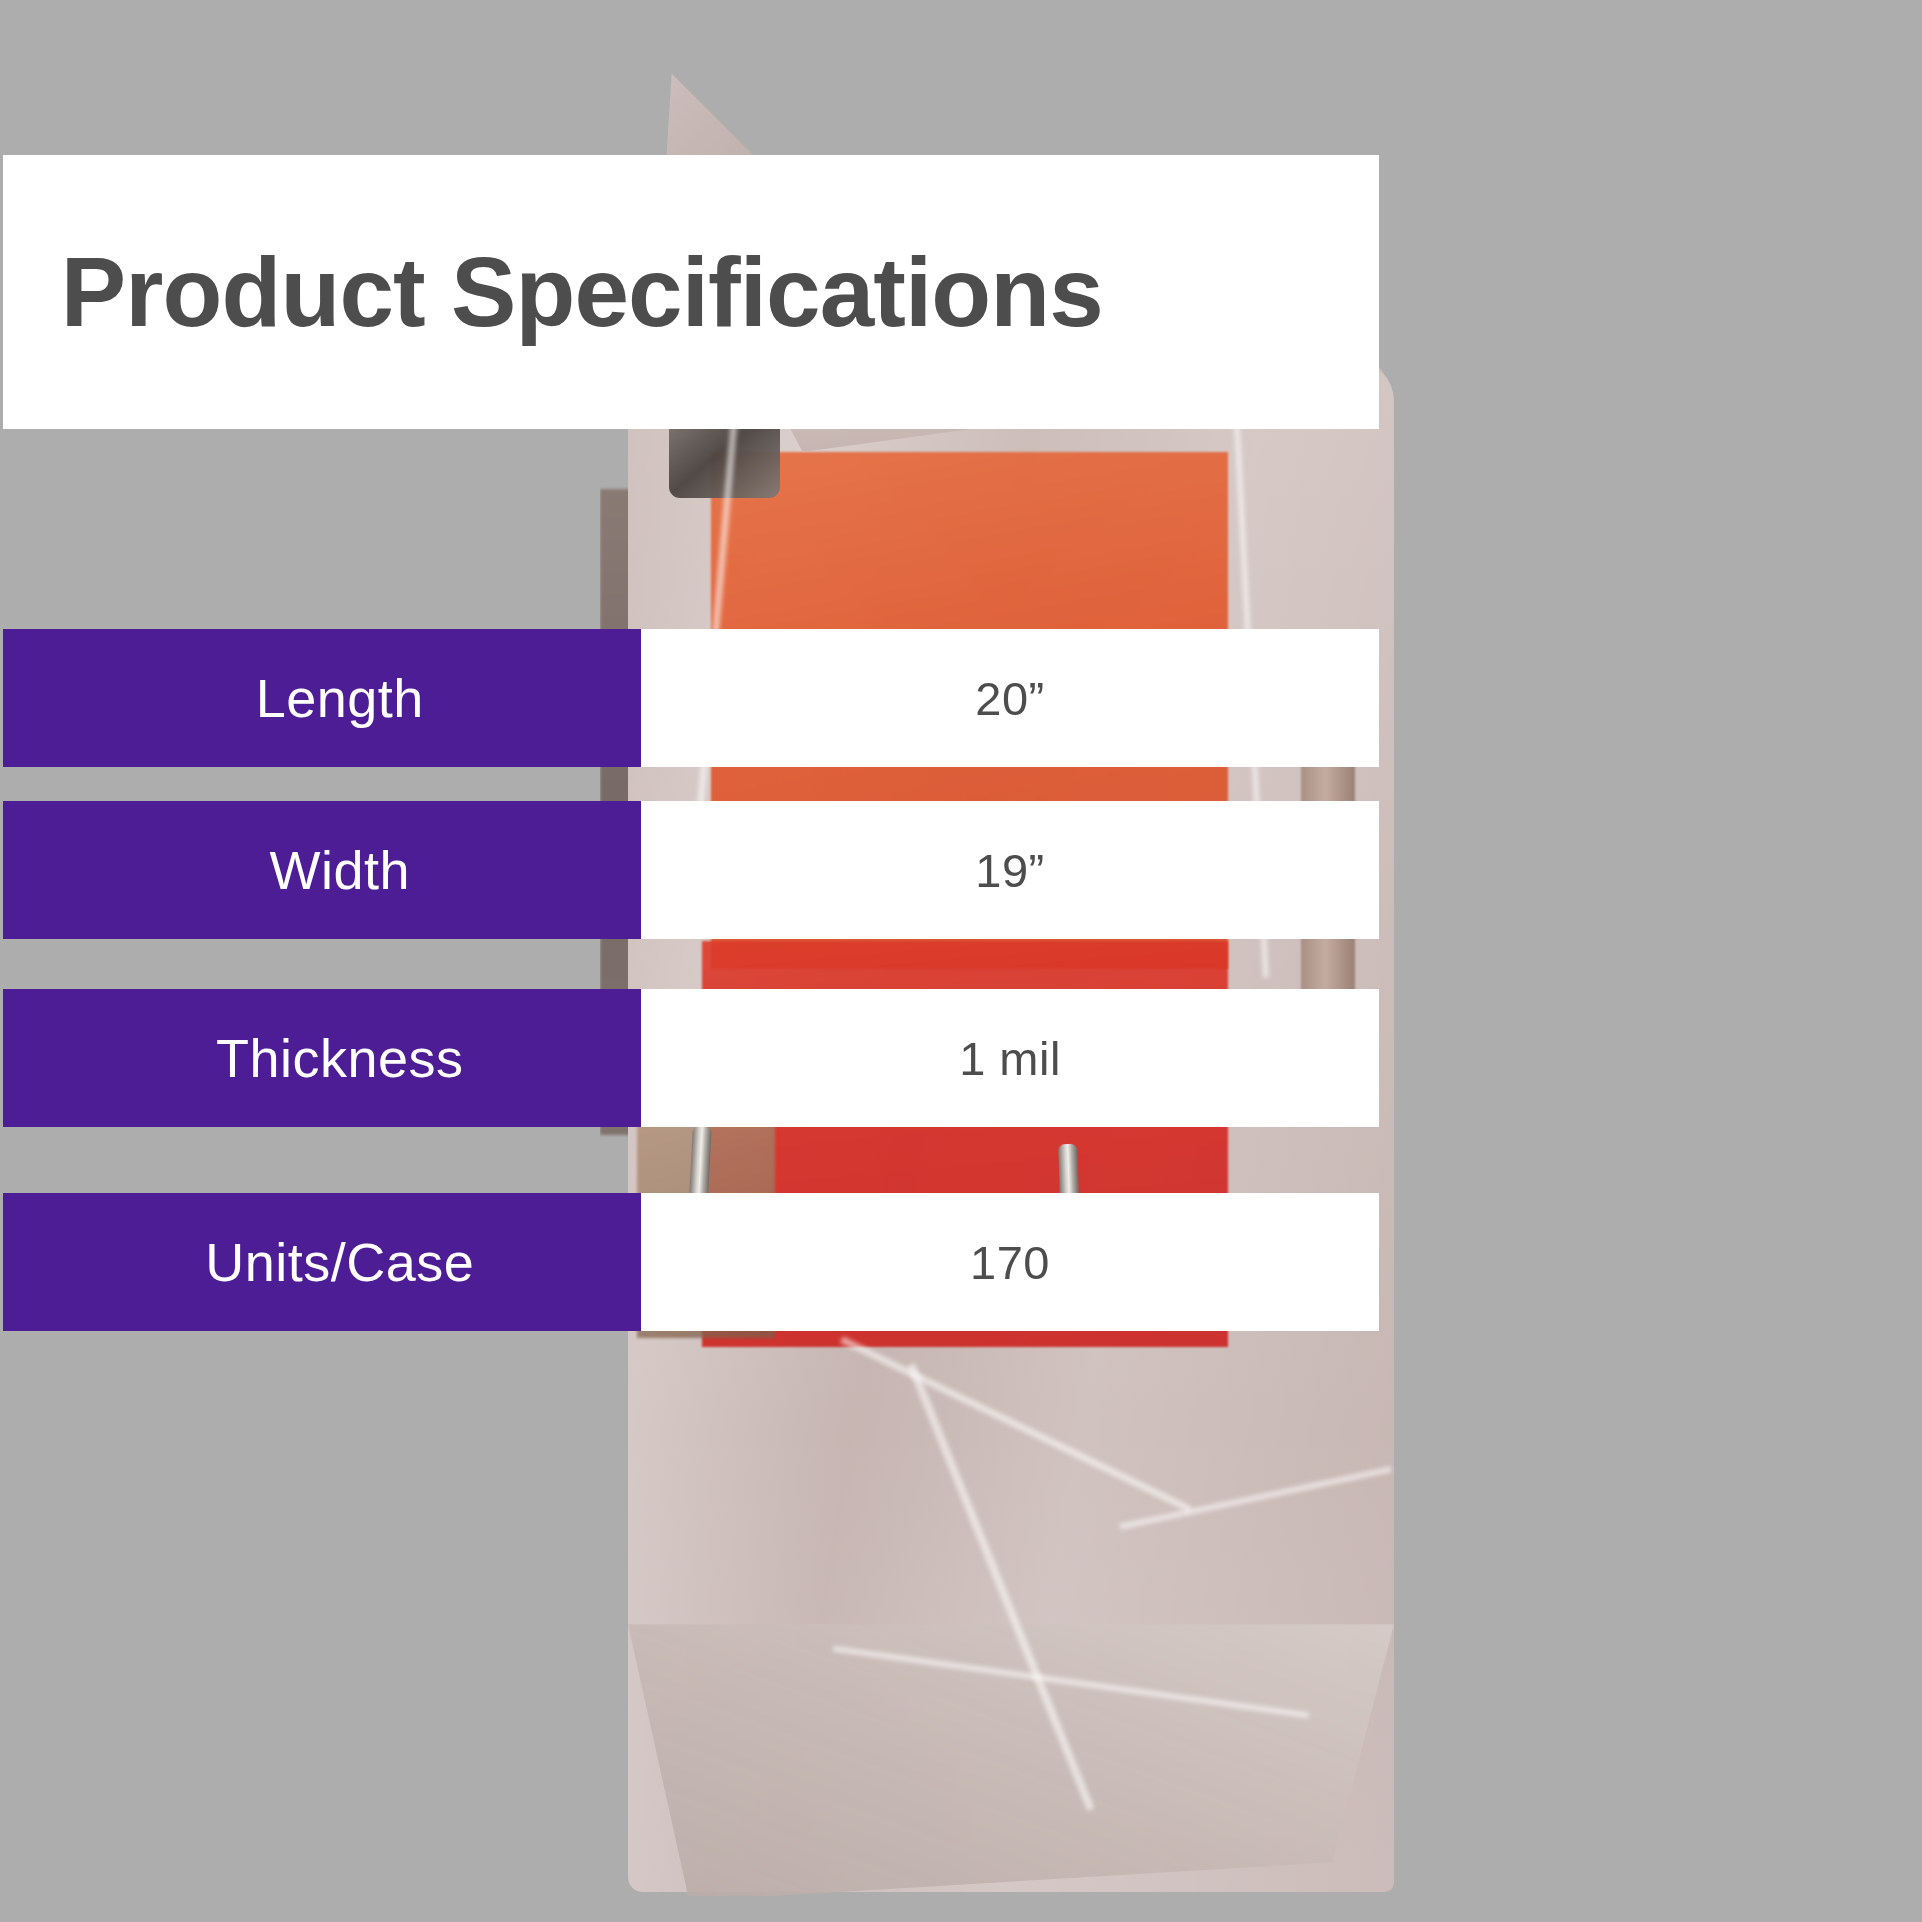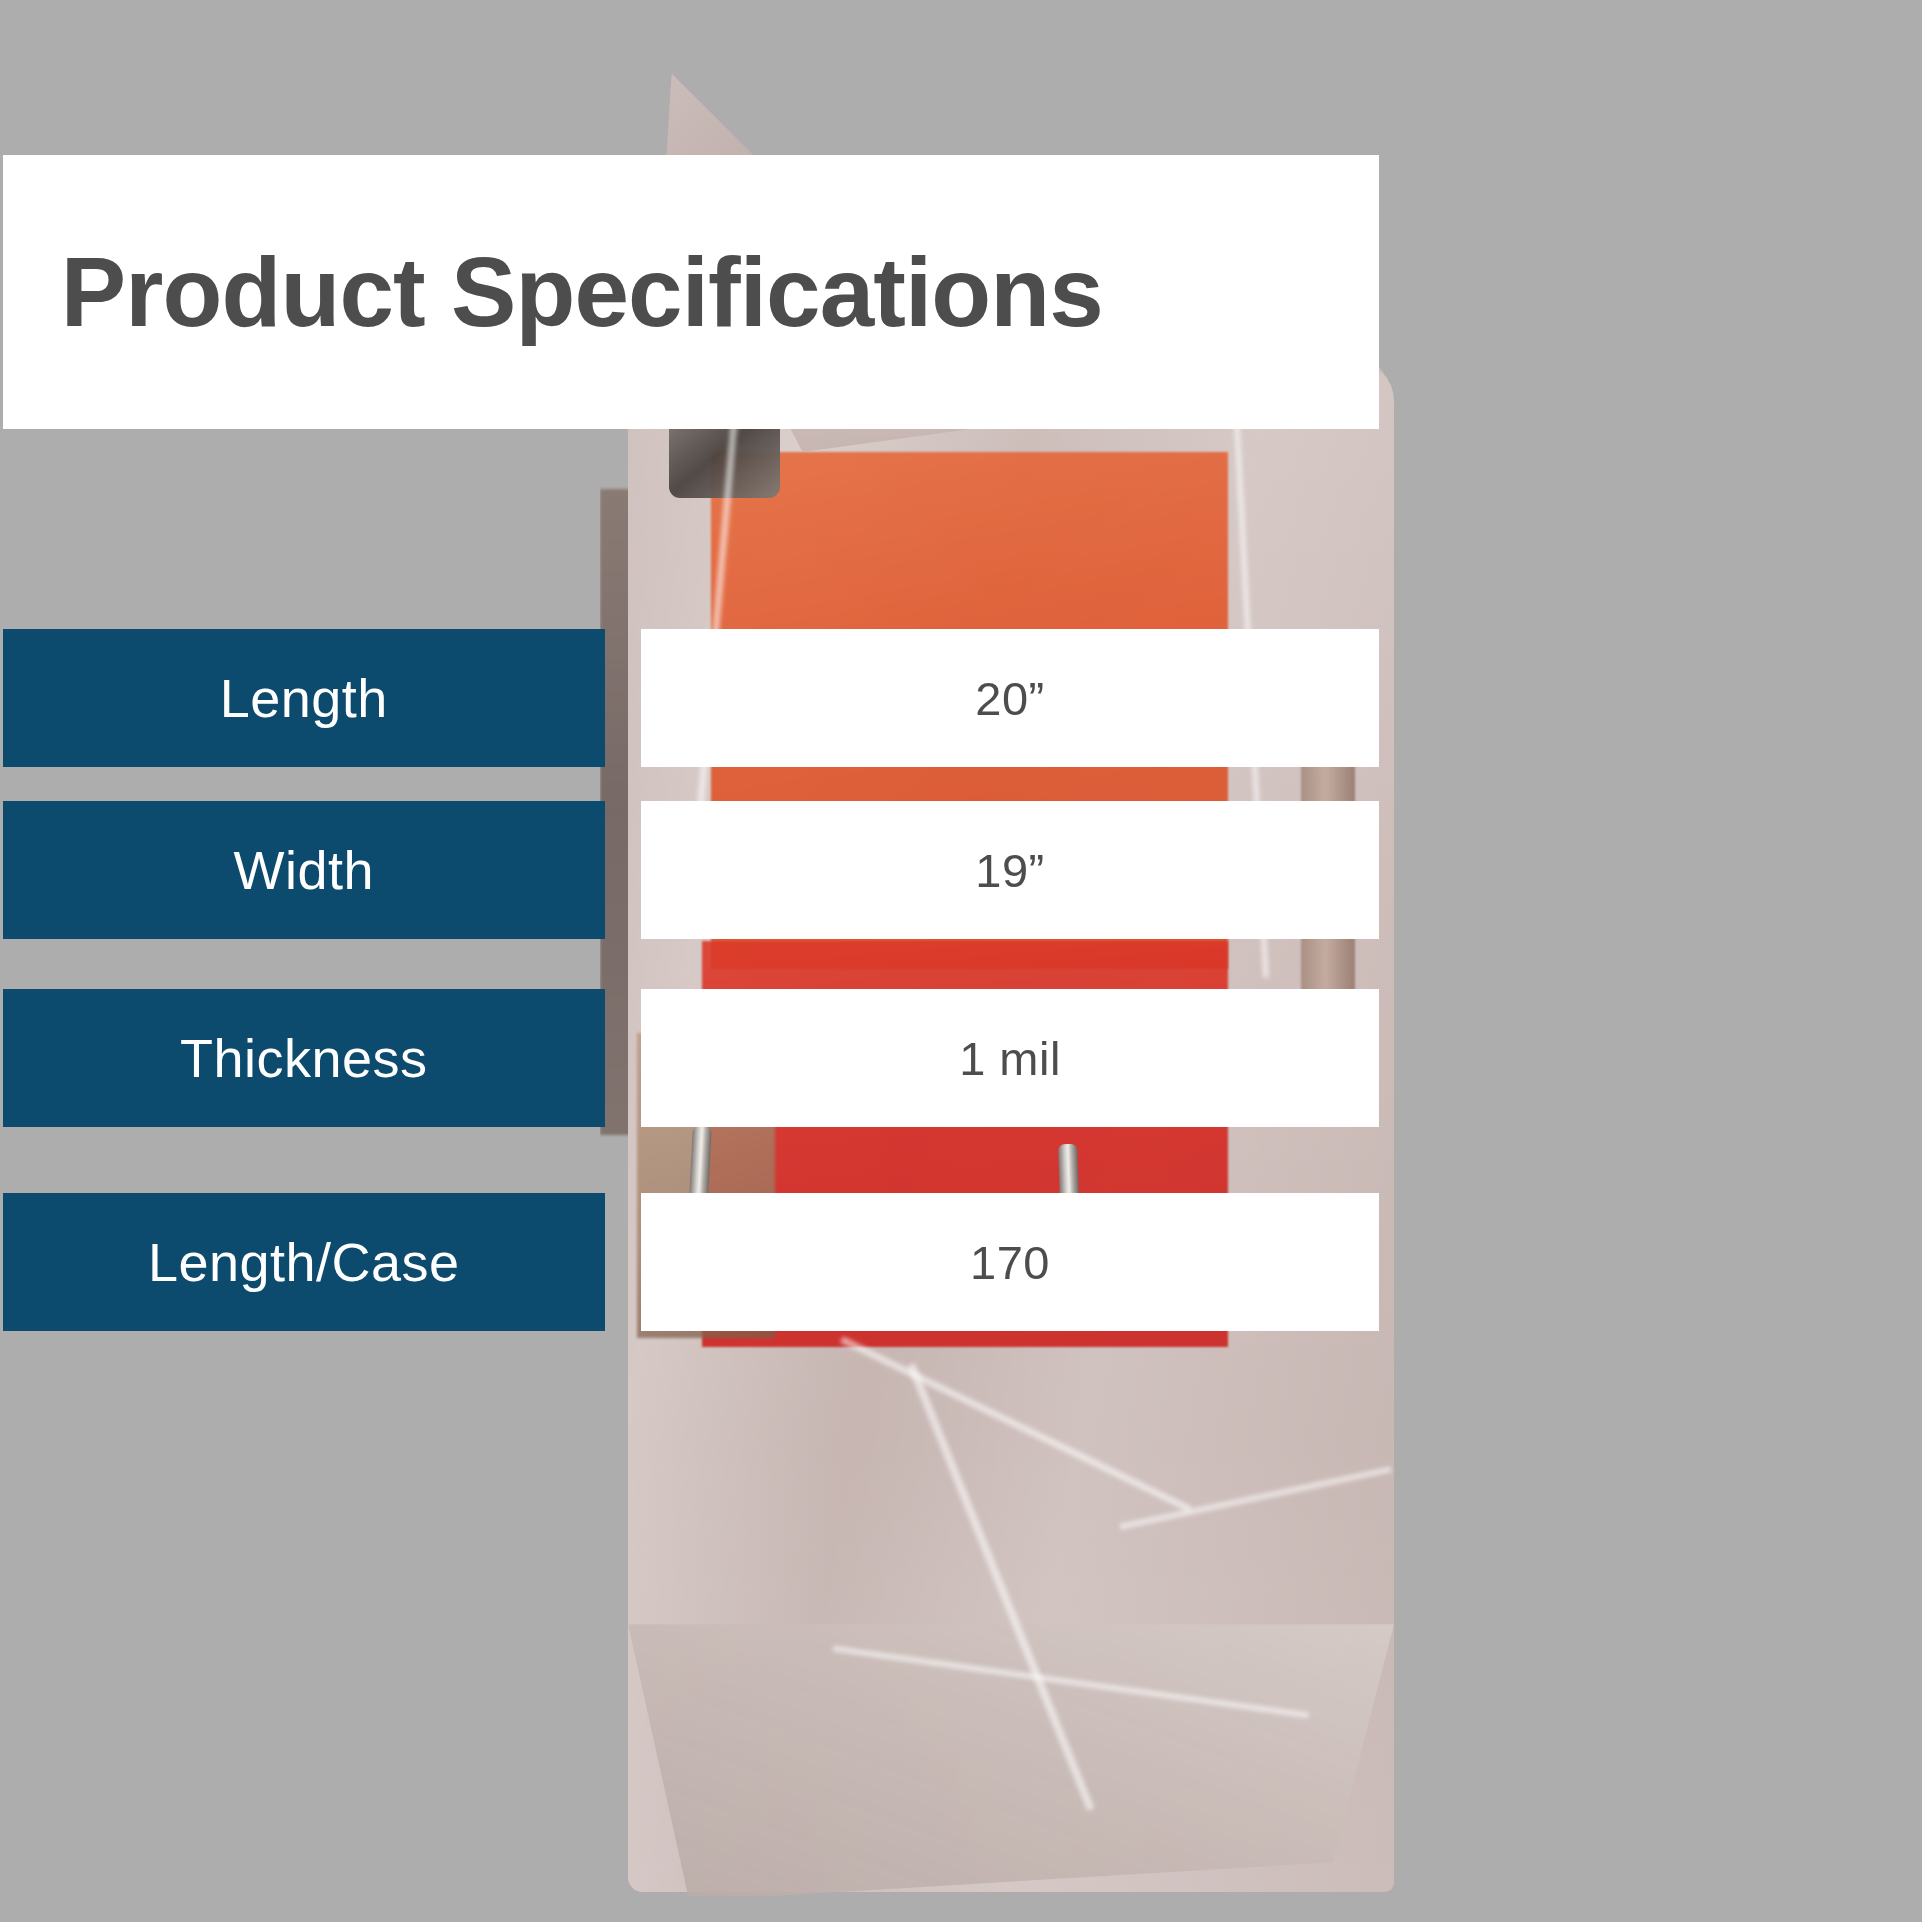--- a/index.html
+++ b/index.html
@@ -114,22 +114,22 @@
     color:#4d4d4d;
     letter-spacing:-0.9px;
     line-height:1;
     white-space:nowrap;
   }
 
   
   .spec-row{position:absolute;left:0;width:100%;}
   .spec-label{
     position:absolute;left:2.8px;width:602px;height:138px;
-    background:#0c4a6e;
-    display:flex;align-items:center;justify-content:center;
+    background:#4c1d95;
+    display:flex;align-items:center;justify-content:center;padding-left:36px;
   }
   .spec-label span{
     color:#ffffff;font-size:54px;font-weight:400;letter-spacing:0.5px;
   }
   .spec-value{
     position:absolute;left:641px;width:738px;height:138px;
     background:#ffffff;
     display:flex;align-items:center;justify-content:center;
   }
   .spec-value span{
@@ -196,21 +196,21 @@
     <div class="spec-label">
       <span>Thickness</span>
     </div>
     <div class="spec-value">
       <span>1 mil</span>
     </div>
   </div>
 
   <div class="spec-row r4">
     <div class="spec-label">
-      <span>Length/Case</span>
+      <span>Units/Case</span>
     </div>
     <div class="spec-value">
       <span>170</span>
     </div>
   </div>
 
 </div>
 
 
 </body></html>

